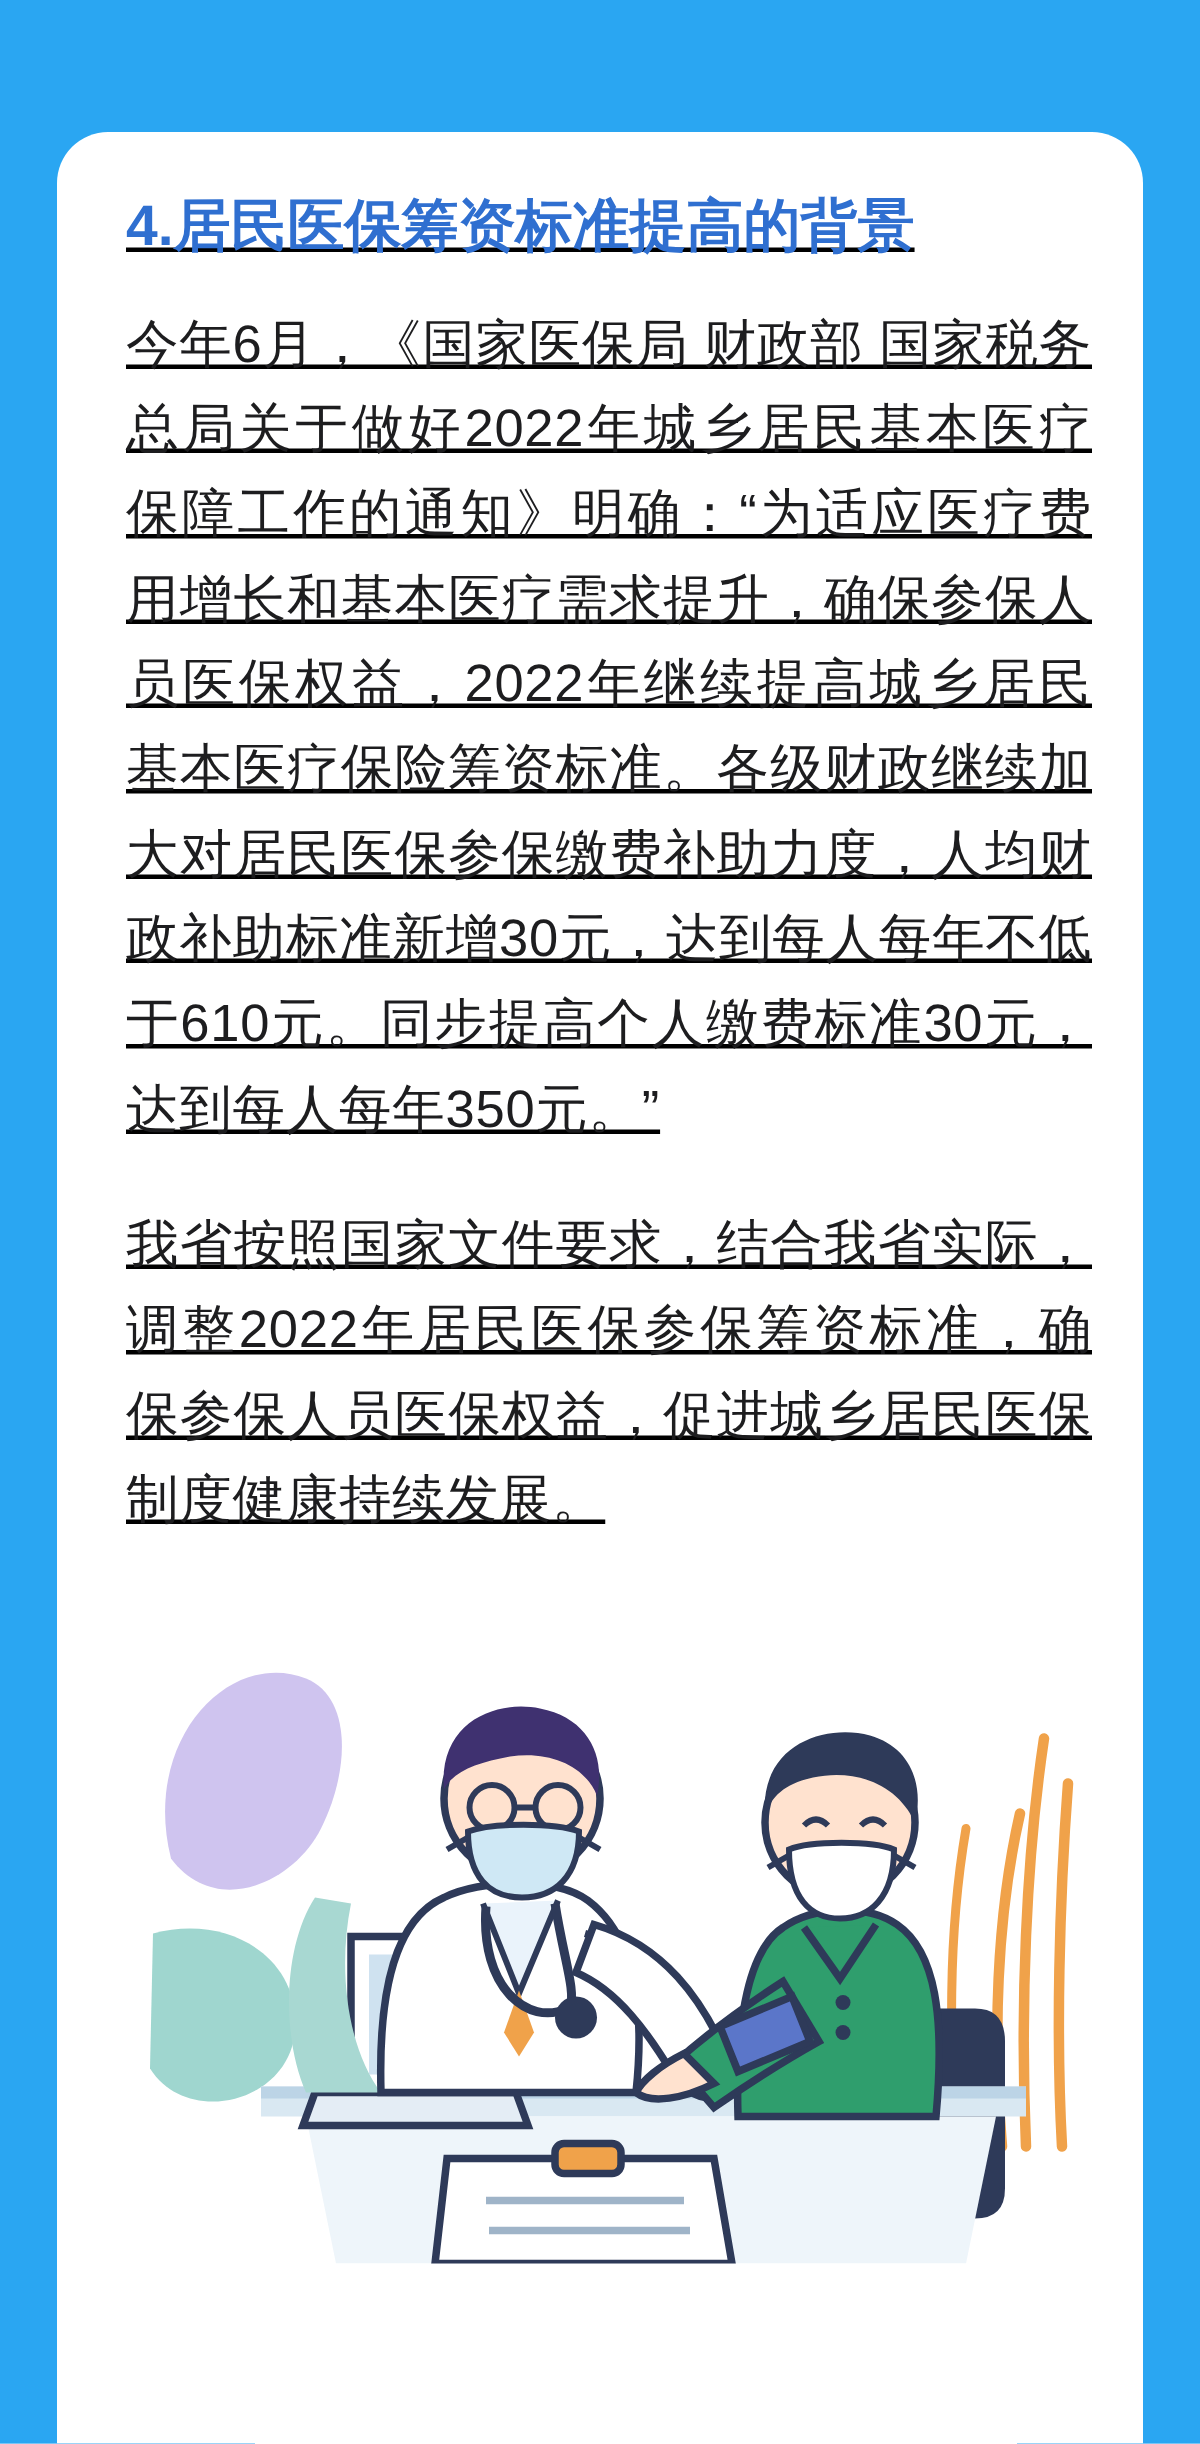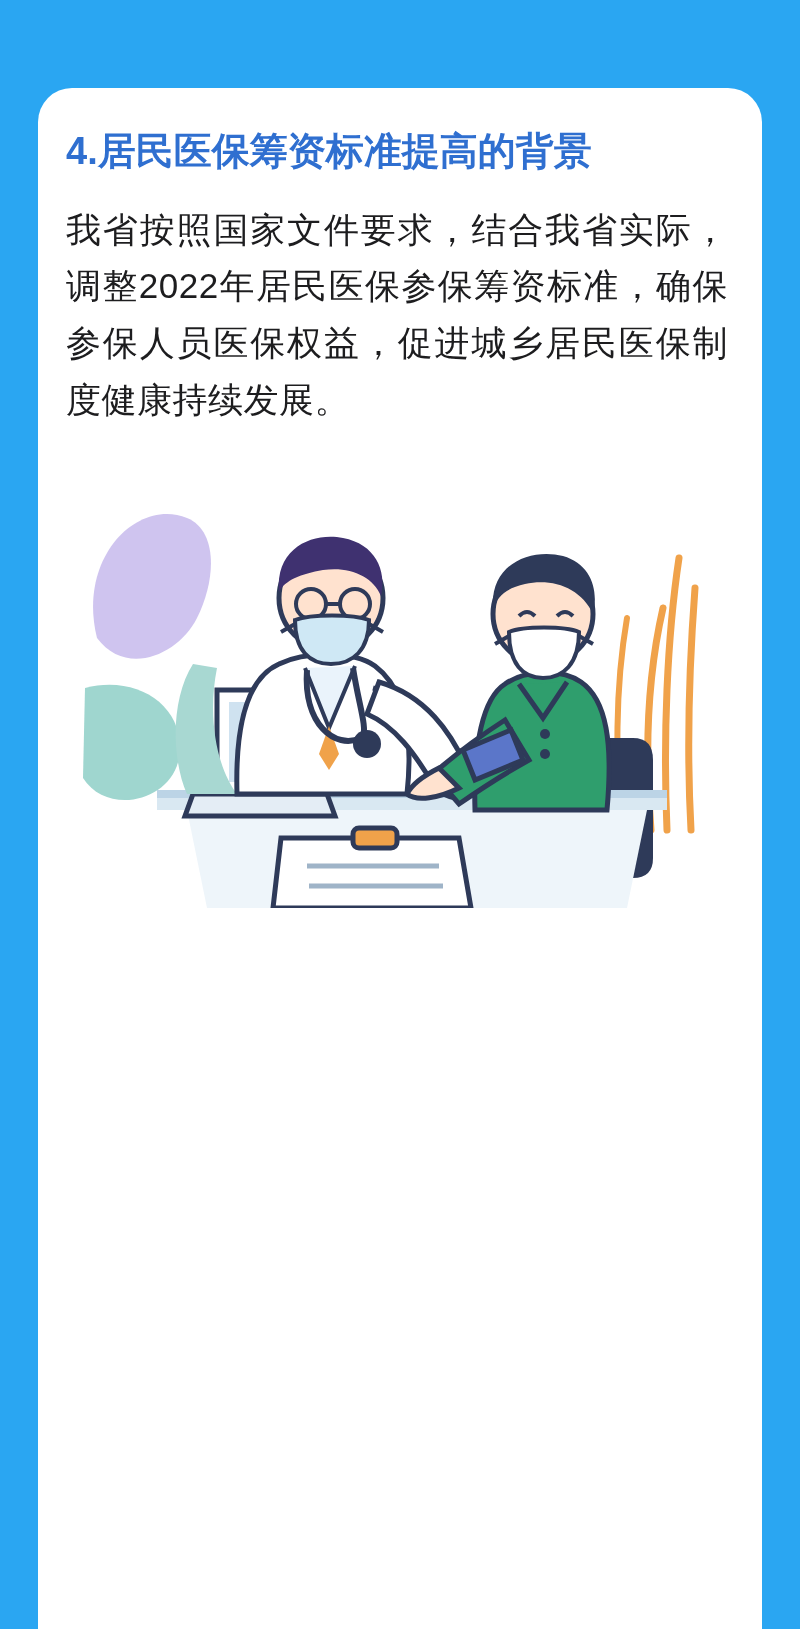--- a/index.html
+++ b/index.html
@@ -30,21 +30,22 @@
     left: 38px;
     top: 88px;
     width: 724px;
     height: 1541px;
     background: #ffffff;
     border-radius: 34px 34px 0 0;
     overflow: hidden;
   }
 
   .card-inner {
-    padding: 40px 34px 0 28px;
+    padding: 40px 34px 0 46px;
+    text-decoration: underline;
   }
 
   .section-title {
     font-size: 38px;
     font-weight: bold;
     color: #2f6fd0;
     letter-spacing: 0px;
     margin: 0 0 26px 0;
     line-height: 1.25;
     white-space: nowrap;
@@ -78,20 +79,21 @@
 </style>
 </head>
 <body>
 
 <div class="page">
   <div class="card">
     <div class="card-inner">
 
       <h1 class="section-title">4.居民医保筹资标准提高的背景</h1>
 
+      <p class="para">今年6月，《国家医保局 财政部 国家税务总局关于做好2022年城乡居民基本医疗保障工作的通知》明确：“为适应医疗费用增长和基本医疗需求提升，确保参保人员医保权益，2022年继续提高城乡居民基本医疗保险筹资标准。各级财政继续加大对居民医保参保缴费补助力度，人均财政补助标准新增30元，达到每人每年不低于610元。同步提高个人缴费标准30元，达到每人每年350元。”</p>
 
       <p class="para">我省按照国家文件要求，结合我省实际，调整2022年居民医保参保筹资标准，确保参保人员医保权益，促进城乡居民医保制度健康持续发展。</p>
 
       <div class="illustration">
         <svg viewBox="0 0 660 470" xmlns="http://www.w3.org/2000/svg" aria-hidden="true">
 
           <g>
             <path d="M612 120 C 600 200, 596 300, 600 392" stroke="#f0a24a" stroke-width="7" fill="none" stroke-linecap="round"></path>
             <path d="M628 150 C 622 230, 620 320, 624 392" stroke="#f0a24a" stroke-width="7" fill="none" stroke-linecap="round"></path>
             <path d="M596 170 C 580 240, 578 320, 584 392" stroke="#f0a24a" stroke-width="7" fill="none" stroke-linecap="round"></path>

